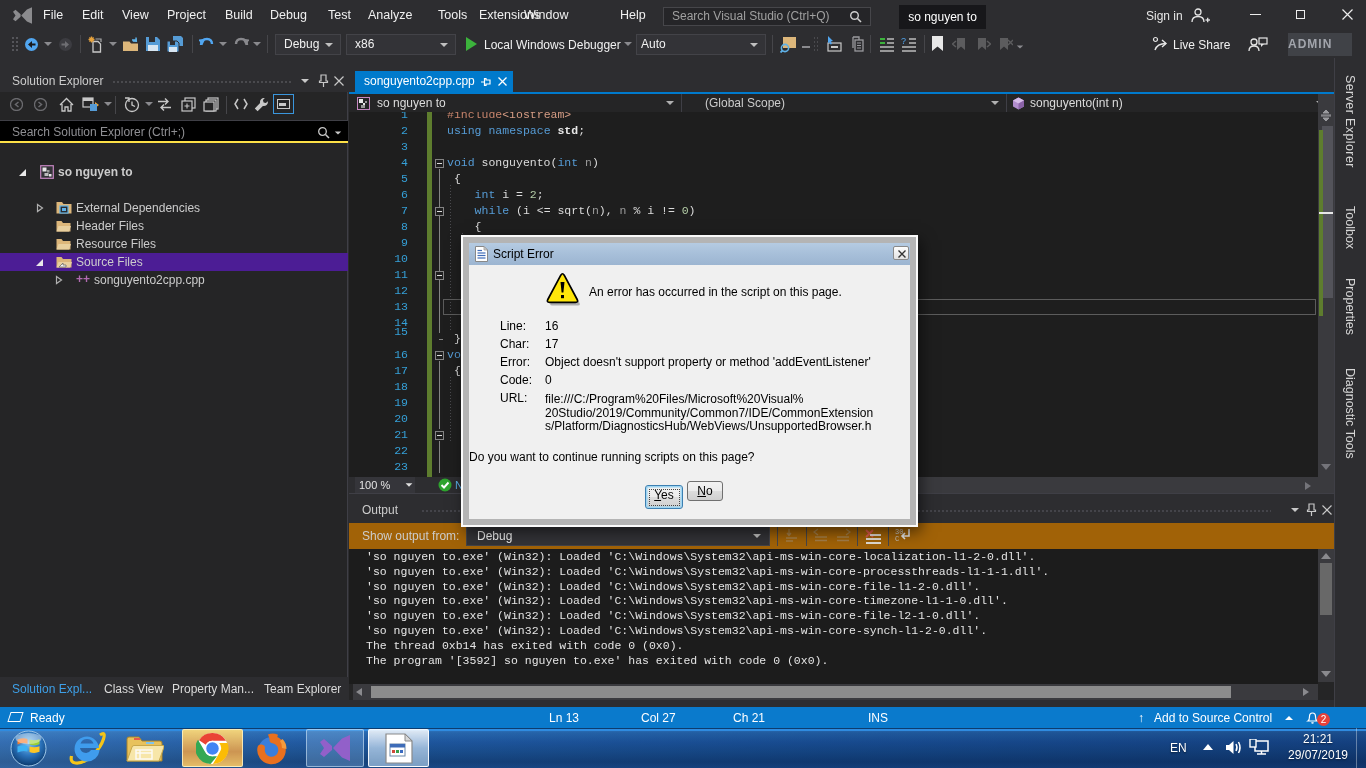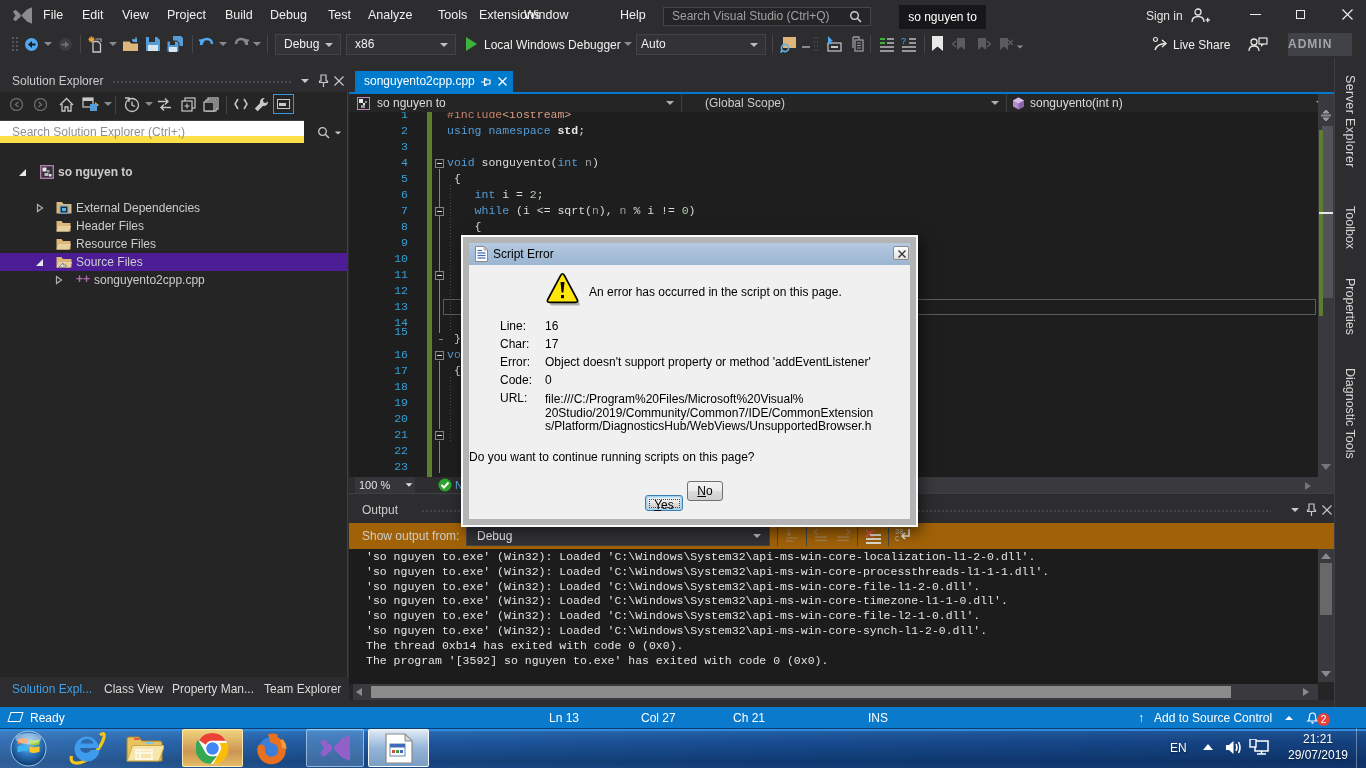--- a/index.html
+++ b/index.html
@@ -242,21 +242,21 @@
     <svg class="abs" style="left:254px;top:5px" width="15" height="15" viewBox="0 0 15 15">
         <path d="M13.8 4.2 A4 4 0 0 1 8.9 8.9 L3.6 14.2 L0.8 11.4 L6.1 6.1 A4 4 0 0 1 10.8 1.2 L8.9 3.1 L9.6 5.4 L11.9 6.1 Z" fill="#c8c8c8"></path>
       </svg>
     <div class="abs" style="left:273px;top:2px;width:21px;height:20px;border:1px solid #3a96dd"></div>
     <svg class="abs" style="left:277px;top:7px" width="13" height="10" viewBox="0 0 13 10">
         <rect x="0.5" y="0.5" width="12" height="9" fill="none" stroke="#c8c8c8" stroke-width="1"></rect>
         <rect x="2" y="4" width="7" height="3" fill="#c8c8c8"></rect>
       </svg>
   </div>
 
-  <div class="abs" style="left:0;top:50px;width:304px;height:23px;background:#ffffff;border-top:1px solid #3f3f46;border-bottom:7px solid #fde047">
+  <div class="abs" style="left:0;top:50px;width:348px;height:23px;background:#000000;border-top:1px solid #3f3f46;border-bottom:2px solid #fde047">
     <div class="abs" style="left:12px;top:4px;color:#8f8f93">Search Solution Explorer (Ctrl+;)</div>
     <svg class="abs" style="left:317px;top:5px" width="13" height="13" viewBox="0 0 13 13">
         <circle cx="5.5" cy="5.5" r="3.8" fill="none" stroke="#c8c8c8" stroke-width="1.3"></circle>
         <line x1="8.5" y1="8.5" x2="12" y2="12" stroke="#c8c8c8" stroke-width="1.5"></line>
       </svg>
     <div class="abs caret" style="left:334px;top:10px;border-top-color:#c8c8c8;transform:scale(0.8)"></div>
   </div>
 
   <div class="abs" id="tree" style="left:0;top:75px;width:348px;height:525px;color:#cccccc">
       <div class="abs" style="left: 0px; top: 18px; width: 348px; height: 18px;">
@@ -648,21 +648,21 @@
       <path d="M21.5 4.5 L36.5 31 Q37.5 33.5 35 33.5 L9 33.5 Q6.5 33.5 7.5 31 Z" fill="rgba(120,120,120,0.55)"></path>
       <path d="M17.8 3.2 Q19.5 0.3 21.2 3.2 L34.2 27.5 Q35.6 30.3 32.5 30.3 L6.5 30.3 Q3.4 30.3 4.8 27.5 Z" fill="#ffe60a" stroke="#000" stroke-width="1.7"></path>
       <path d="M17.5 10 L21.5 10 L20.4 20.5 L18.6 20.5 Z" fill="#000"></path>
       <rect x="18" y="23" width="3" height="3.2" fill="#000"></rect>
     </svg>
     <div class="abs" style="left:120px;top:42px;font-size:12px">An error has occurred in the script on this page.</div>
     <div class="abs" style="left:31px;top:74px;font-size:12px;line-height:18px">Line:<br>Char:<br>Error:<br>Code:<br>URL:</div>
     <div class="abs" style="left:76px;top:74px;font-size:12px;line-height:18px">16<br>17<br>Object doesn't support property or method 'addEventListener'<br>0</div>
     <div class="abs" style="left:76px;top:150px;font-size:12px;line-height:13.5px">file:///C:/Program%20Files/Microsoft%20Visual%<br>20Studio/2019/Community/Common7/IDE/CommonExtension<br>s/Platform/DiagnosticsHub/WebViews/UnsupportedBrowser.h</div>
     <div class="abs" style="left:0;top:207px;width:436px;font-size:12px">Do you want to continue running scripts on this page?</div>
-    <div class="abs" style="left:176px;top:252px;width:38px;height:16px;background:linear-gradient(180deg,#f2f2f2,#ebebeb 50%,#dddddd 50%,#cfcfcf);border:1px solid #3c7fb1;border-radius:3px;box-shadow:0 0 0 1.5px #9ed5f2 inset">
+    <div class="abs" style="left:176px;top:242px;width:38px;height:24px;background:linear-gradient(180deg,#f2f2f2,#ebebeb 50%,#dddddd 50%,#cfcfcf);border:1px solid #3c7fb1;border-radius:3px;box-shadow:0 0 0 1.5px #9ed5f2 inset">
       <div style="position:absolute;left:2.5px;top:2.5px;right:2.5px;bottom:2.5px;border:1px dotted #444"></div>
       <div style="text-align:center;line-height:18px;font-size:12px"><span style="text-decoration:underline">Y</span>es</div>
     </div>
     <div class="abs" style="left:218px;top:238px;width:36px;height:20px;background:linear-gradient(180deg,#f2f2f2,#ebebeb 50%,#dddddd 50%,#cfcfcf);border:1px solid #707070;border-radius:3px">
       <div style="text-align:center;line-height:18px;font-size:12px"><span style="text-decoration:underline">N</span>o</div>
     </div>
   </div>
 </div>
 
 </body></html>

